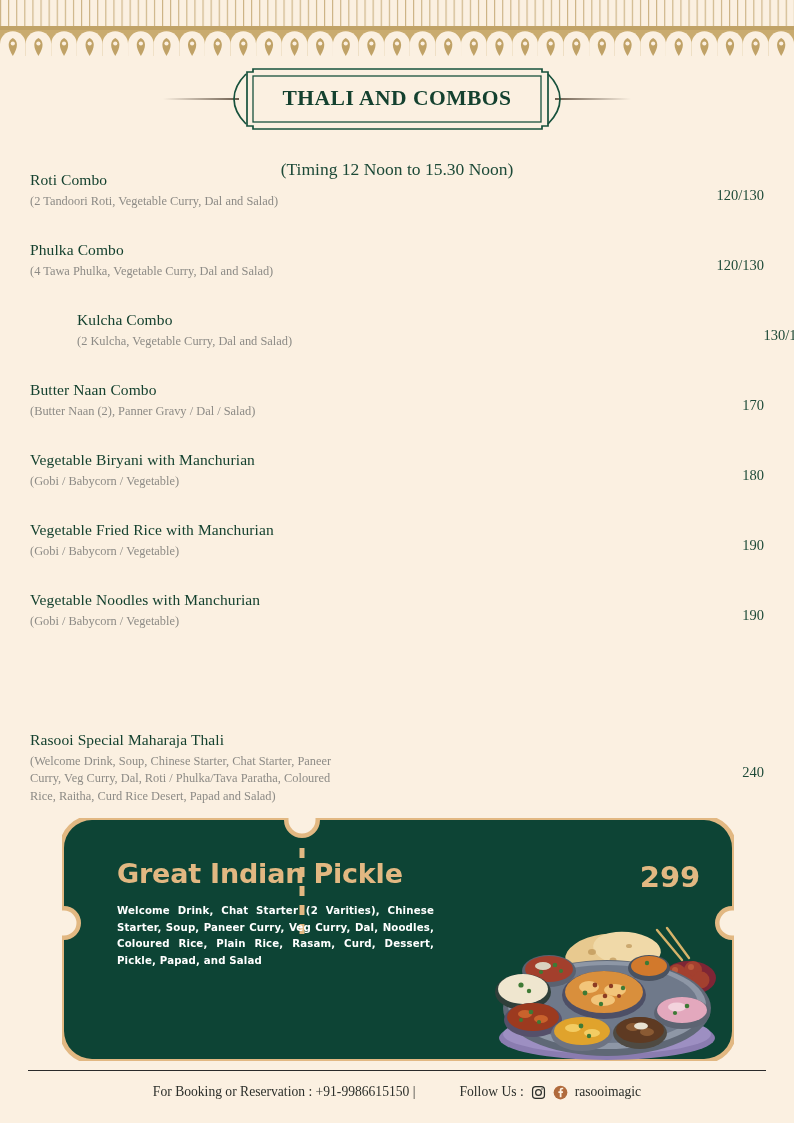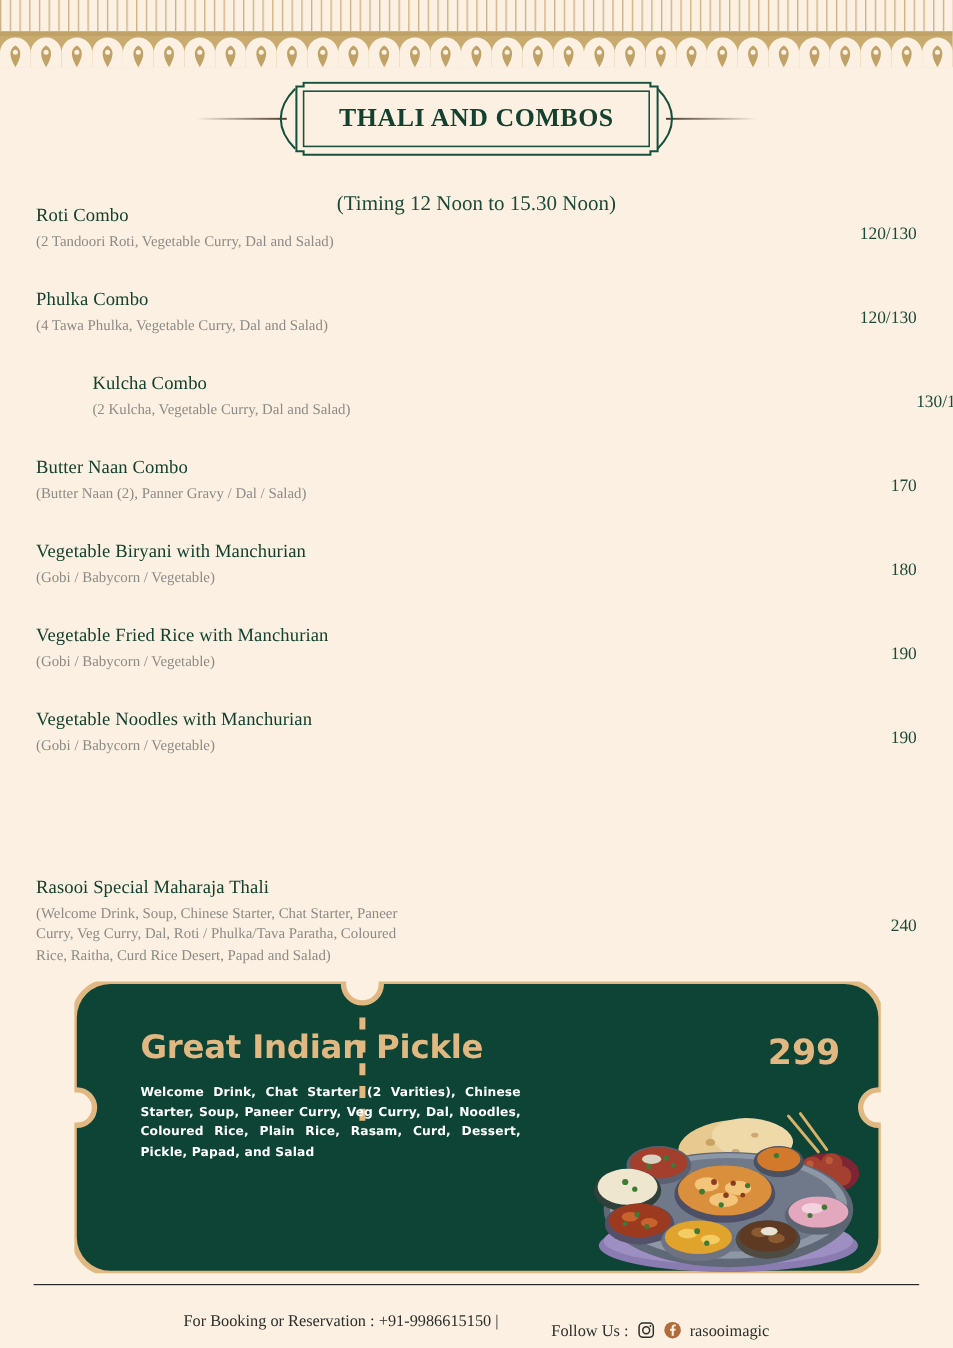--- a/index.html
+++ b/index.html
@@ -190,24 +190,23 @@
     display: flex;
     justify-content: center;
     align-items: center;
     gap: 44px;
     font-size: 13.6px;
     color: #2c2f2b;
   }
   .footer-left { white-space: nowrap; }
   .footer-right {
     display: flex;
-    align-items: flex-start;
+    align-items: center;
     gap: 7px;
     white-space: nowrap;
-    margin-top: 17px;
   }
   .ico { display: inline-block; line-height: 0; }
 </style>
 </head>
 <body>
 
 <div class="top-border">
   <svg width="794" height="56" viewBox="0 0 794 56" xmlns="http://www.w3.org/2000/svg">
     <defs>
       <pattern id="stripes" width="8.1" height="26" patternUnits="userSpaceOnUse">

